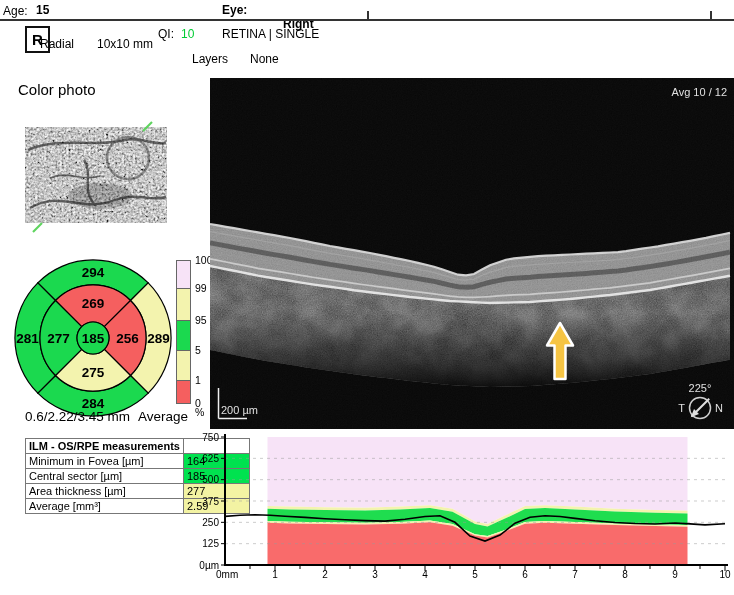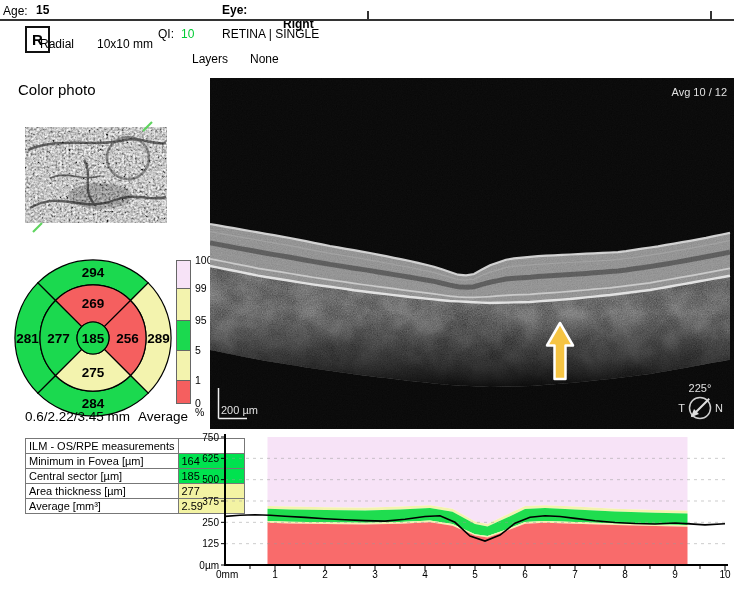--- a/index.html
+++ b/index.html
@@ -27,21 +27,21 @@
   #photo-title{left:18px;top:81px;font-size:15px}
   #fundus-svg{left:20px;top:118px}
   #etdrs-svg{left:8px;top:254px}
   #scale-legend{left:176px;top:260px;width:48px;height:165px}
   .seg{position:absolute;left:0;width:15px;border:1px solid #666;box-sizing:border-box}
   .slab{position:absolute;left:19px;font-size:10.5px}
   #avg-title{left:25px;top:409px;font-size:13.5px}
   #avg-title span{margin-right:8px}
   #meas-table{left:25px;top:438px;border-collapse:collapse;font-size:11px;background:#fff}
   #meas-table th,#meas-table td{border:1px solid #777;padding:0 3px;height:14px;white-space:nowrap}
-  #meas-table th{font-weight:normal;text-align:right;width:128px}
+  #meas-table th{font-weight:bold;text-align:right;width:128px}
   #meas-table .vcol{width:40px}
   #meas-table td.val{text-align:left;padding-right:22px}
   #oct-frame{left:210px;top:78px;width:524px;height:351px;background:#000}
   .octtxt{fill:#e0e0e0;font-size:11px}
   #profile-svg{left:196px;top:431px}
   #profile-svg text{font-size:10px}
 </style>
 </head>
 <body>
 

